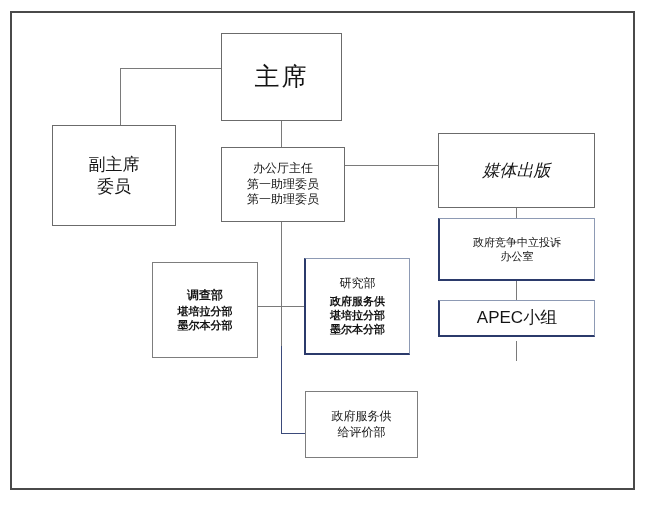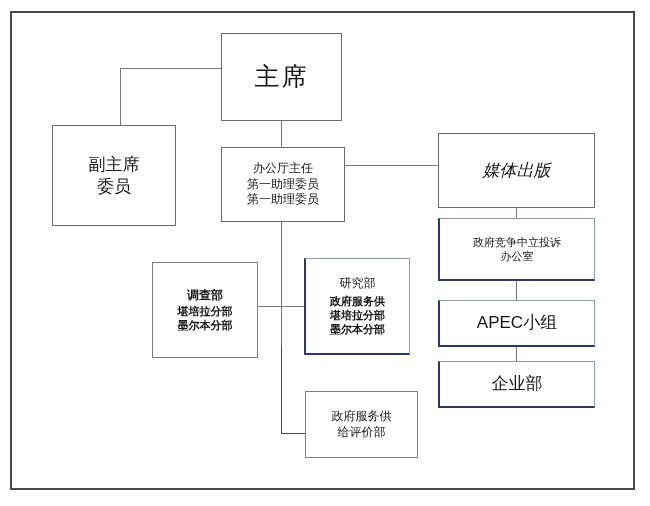--- a/index.html
+++ b/index.html
@@ -119,27 +119,24 @@
 
     <div class="node" style="left:426px; top:120px; width:157px; height:75px;font-style:italic;">
       <span class="ln t-lg serif">媒体出版</span>
     </div>
 
     <div class="node blue" style="left:426px; top:205px; width:157px; height:63px;">
       <span class="ln t-sm">政府竞争中立投诉</span>
       <span class="ln t-sm">办公室</span>
     </div>
 
-    <div class="node blue" style="left:426px; top:287px; width:157px; height:47px;">
+    <div class="node blue" style="left:426px; top:287px; width:157px; height:37px;">
       <span class="ln t-lg">APEC小组</span>
     </div>
 
-    <div class="node blue" style="left:426px; top:348px; width:157px; height:47px;">
-      <span class="ln t-lg">企业部</span>
-    </div>
 
     <div class="node greyframe" style="left:140px; top:249px; width:106px; height:96px;">
       <span class="ln t-md serif bold">调查部</span>
       <span class="ln t-sm serif bold">堪培拉分部</span>
       <span class="ln t-sm serif bold">墨尔本分部</span>
     </div>
 
     <div class="node blue" style="left:292px; top:245px; width:106px; height:97px;">
       <span class="ln t-md serif" style="margin-bottom:3px;">研究部</span>
       <span class="ln t-sm bold">政府服务供</span>

